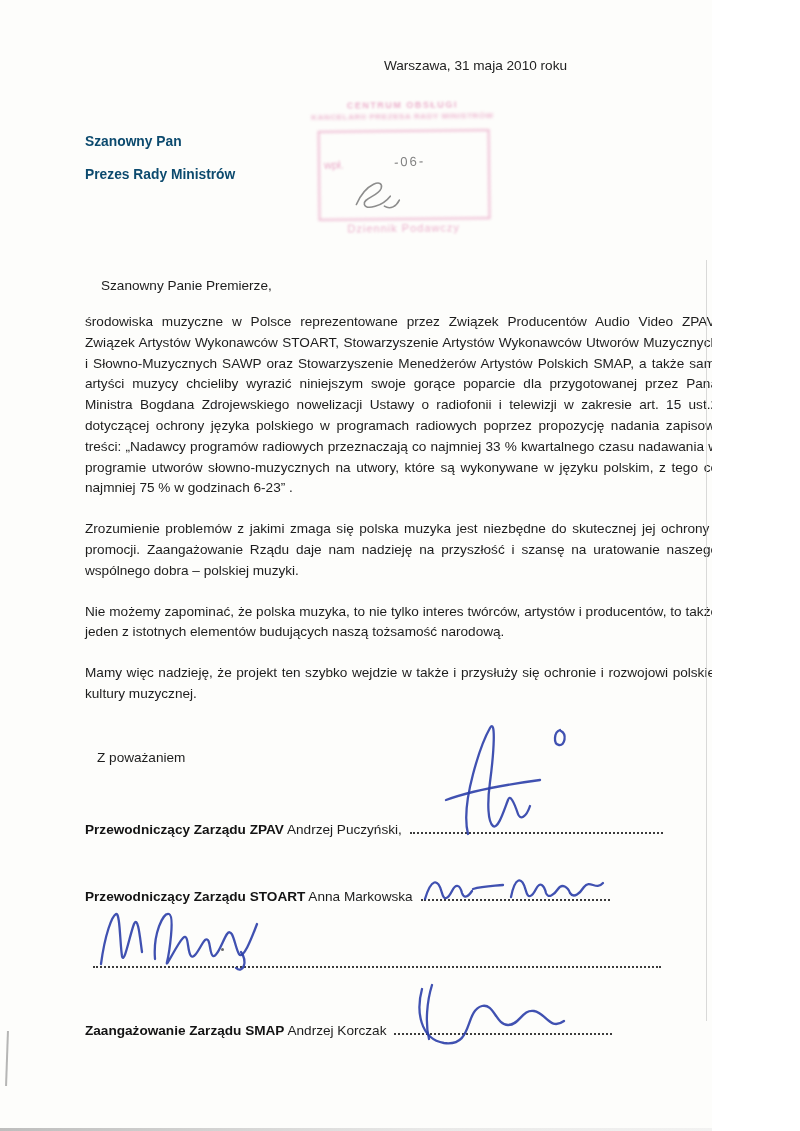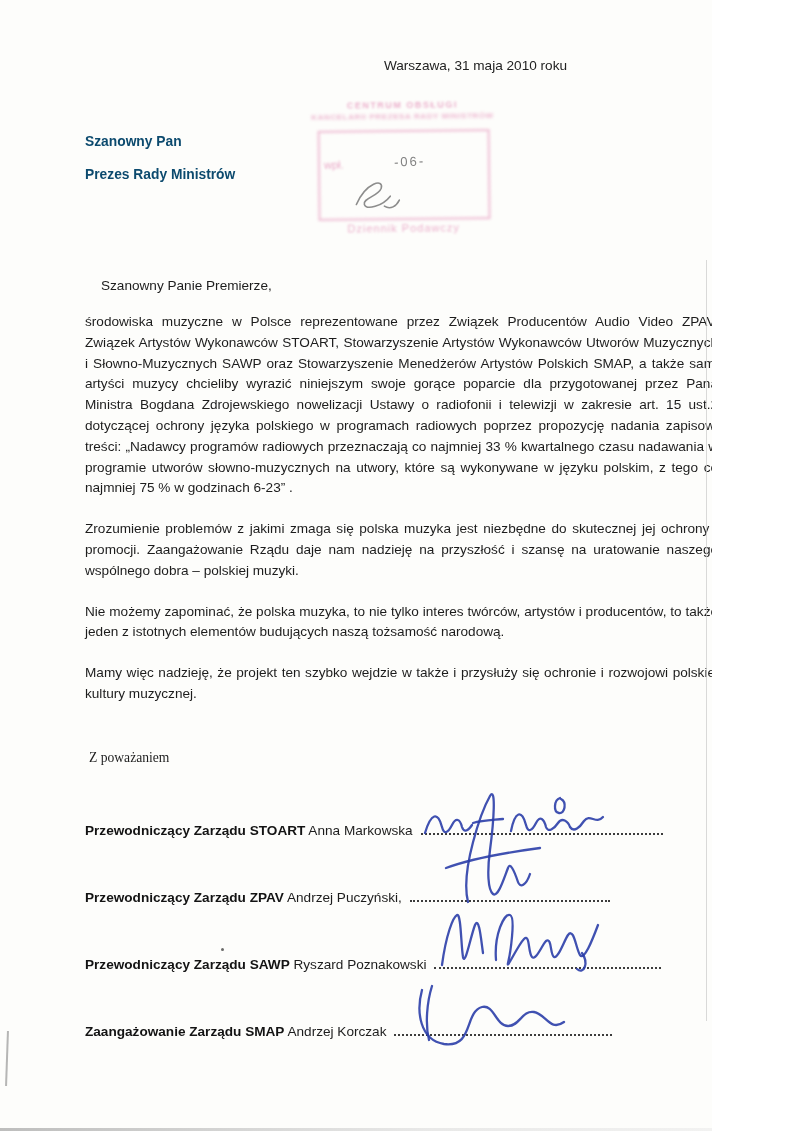--- a/index.html
+++ b/index.html
@@ -35,21 +35,21 @@
   .content{
     position:absolute;top:260px;left:85px;width:633px;
   }
   .salutation{margin:16px;font-size:13.6px;line-height:20px;}
   .content p.body-par{
     margin:0;margin-top:20px;
     font-size:13.6px;line-height:20.8px;
     text-align:justify;color:#1d1d1d;
   }
   .content p.first{margin-top:10px;}
-  .closing{margin:4px;margin-top:45px;font-size:13.6px;font-family:Liberation Serif, serif;}
+  .closing{margin:12px;margin-top:45px;font-size:13.6px;}
   
   .sig-block{margin-top:50px;}
   .sig-row{display:flex;align-items:flex-end;height:22px;margin-top:45px;font-size:13.6px;}
   .sig-row:first-child{margin-top:0;}
   .sig-label{white-space:nowrap;}
   .sig-label b{font-weight:bold;color:#131313;}
   .dots{flex:1;margin-left:8px;border-bottom:2px dotted #3c3c3c;position:relative;transform:translateY(-3px);}
   .sig-row:nth-child(1) .dots{margin-right:55px;}
   .sig-row:nth-child(2) .dots{margin-right:108px;}
   .sig-row:nth-child(3) .dots{margin-right:57px;}
@@ -95,43 +95,42 @@
     <p class="body-par first">środowiska muzyczne w Polsce reprezentowane przez Związek Producentów Audio Video ZPAV, Związek Artystów Wykonawców STOART, Stowarzyszenie Artystów Wykonawców Utworów Muzycznych i Słowno-Muzycznych SAWP oraz Stowarzyszenie Menedżerów Artystów Polskich SMAP, a także sami artyści muzycy chcieliby wyrazić niniejszym swoje gorące poparcie dla przygotowanej przez Pana Ministra Bogdana Zdrojewskiego nowelizacji Ustawy o radiofonii i telewizji w zakresie art. 15 ust.2 dotyczącej ochrony języka polskiego w programach radiowych poprzez propozycję nadania zapisowi treści: „Nadawcy programów radiowych przeznaczają co najmniej 33 % kwartalnego czasu nadawania w programie utworów słowno-muzycznych na utwory, które są wykonywane w języku polskim, z tego co najmniej 75 % w godzinach 6-23” .</p>
     <p class="body-par">Zrozumienie problemów z jakimi zmaga się polska muzyka jest niezbędne do skutecznej jej ochrony i promocji. Zaangażowanie Rządu daje nam nadzieję na przyszłość i szansę na uratowanie naszego wspólnego dobra – polskiej muzyki.</p>
     <p class="body-par">Nie możemy zapominać, że polska muzyka, to nie tylko interes twórców, artystów i producentów, to także jeden z istotnych elementów budujących naszą tożsamość narodową.</p>
     <p class="body-par">Mamy więc nadzieję, że projekt ten szybko wejdzie w także i przysłuży się ochronie i rozwojowi polskiej kultury muzycznej.</p>
 
     <p class="closing">Z poważaniem</p>
 
     <div class="sig-block">
 
       <div class="sig-row">
+        <span class="sig-label"><b>Przewodniczący Zarządu ZPAV</b> <span>Andrzej Puczyński,</span></span>
+        <span class="dots">
+          <svg class="signature sig-1" width="150" height="122" viewBox="0 0 150 122">
+            <path d="M40,114 C32,82 54,22 62,8 C68,-2 66,32 62,62 C59,84 60,102 65,106 C70,110 76,90 80,80 C82,74 86,82 90,94 C92,100 98,98 102,86"></path>
+            <path d="M18,80 C45,70 82,64 112,60"></path>
+            <path d="M132,10 C126,12 125,24 131,25 C137,26 139,14 133,11"></path>
+          </svg>
+        </span>
+      </div>
+
+      <div class="sig-row">
         <span class="sig-label"><b>Przewodniczący Zarządu STOART</b> <span>Anna Markowska</span></span>
         <span class="dots">
           <svg class="signature sig-2" width="196" height="46" viewBox="0 0 196 46">
             <path d="M8,32 C14,12 21,10 25,26 C27,34 31,32 35,24 C39,16 43,18 45,26 C47,32 51,30 55,24"></path>
             <path d="M56,22 C66,19 78,19 86,18"></path>
             <path d="M94,30 C98,10 105,8 109,24 C111,32 115,30 119,22 C123,14 127,18 129,26 C131,32 137,28 141,22 C145,16 151,20 153,26 C157,32 163,26 167,20 C173,12 179,24 186,16"></path>
           </svg>
         </span>
       </div>
 
       <div class="sig-row">
-        <span class="sig-label"><b>Przewodniczący Zarządu ZPAV</b> <span>Andrzej Puczyński,</span></span>
-        <span class="dots">
-          <svg class="signature sig-1" width="150" height="122" viewBox="0 0 150 122">
-            <path d="M40,114 C32,82 54,22 62,8 C68,-2 66,32 62,62 C59,84 60,102 65,106 C70,110 76,90 80,80 C82,74 86,82 90,94 C92,100 98,98 102,86"></path>
-            <path d="M18,80 C45,70 82,64 112,60"></path>
-            <path d="M132,10 C126,12 125,24 131,25 C137,26 139,14 133,11"></path>
-          </svg>
-        </span>
-      </div>
-
-      <div class="sig-row">
-        <span class="sig-label"><b>Przewodniczący Zarządu SAWP</b> <span>Ryszard Poznakowski</span></span>
         <span class="dots">
           <svg class="signature sig-3" width="172" height="76" viewBox="0 0 172 76">
             <path d="M10,62 C14,32 21,14 25,12 C29,10 29,42 31,54 C33,64 39,32 43,22 C47,13 49,36 51,50"></path>
             <path d="M64,57 C62,32 72,10 78,12 C84,14 78,52 76,60 C74,68 86,42 92,36 C98,30 96,50 100,54 C104,58 110,42 114,38 C120,34 118,52 122,54 C126,56 132,38 136,32 C142,24 144,46 148,52 C152,58 160,38 166,22"></path>
             <path d="M150,50 C157,60 152,72 145,66"></path>
           </svg>
         </span>
       </div>
 
       <div class="sig-row">

